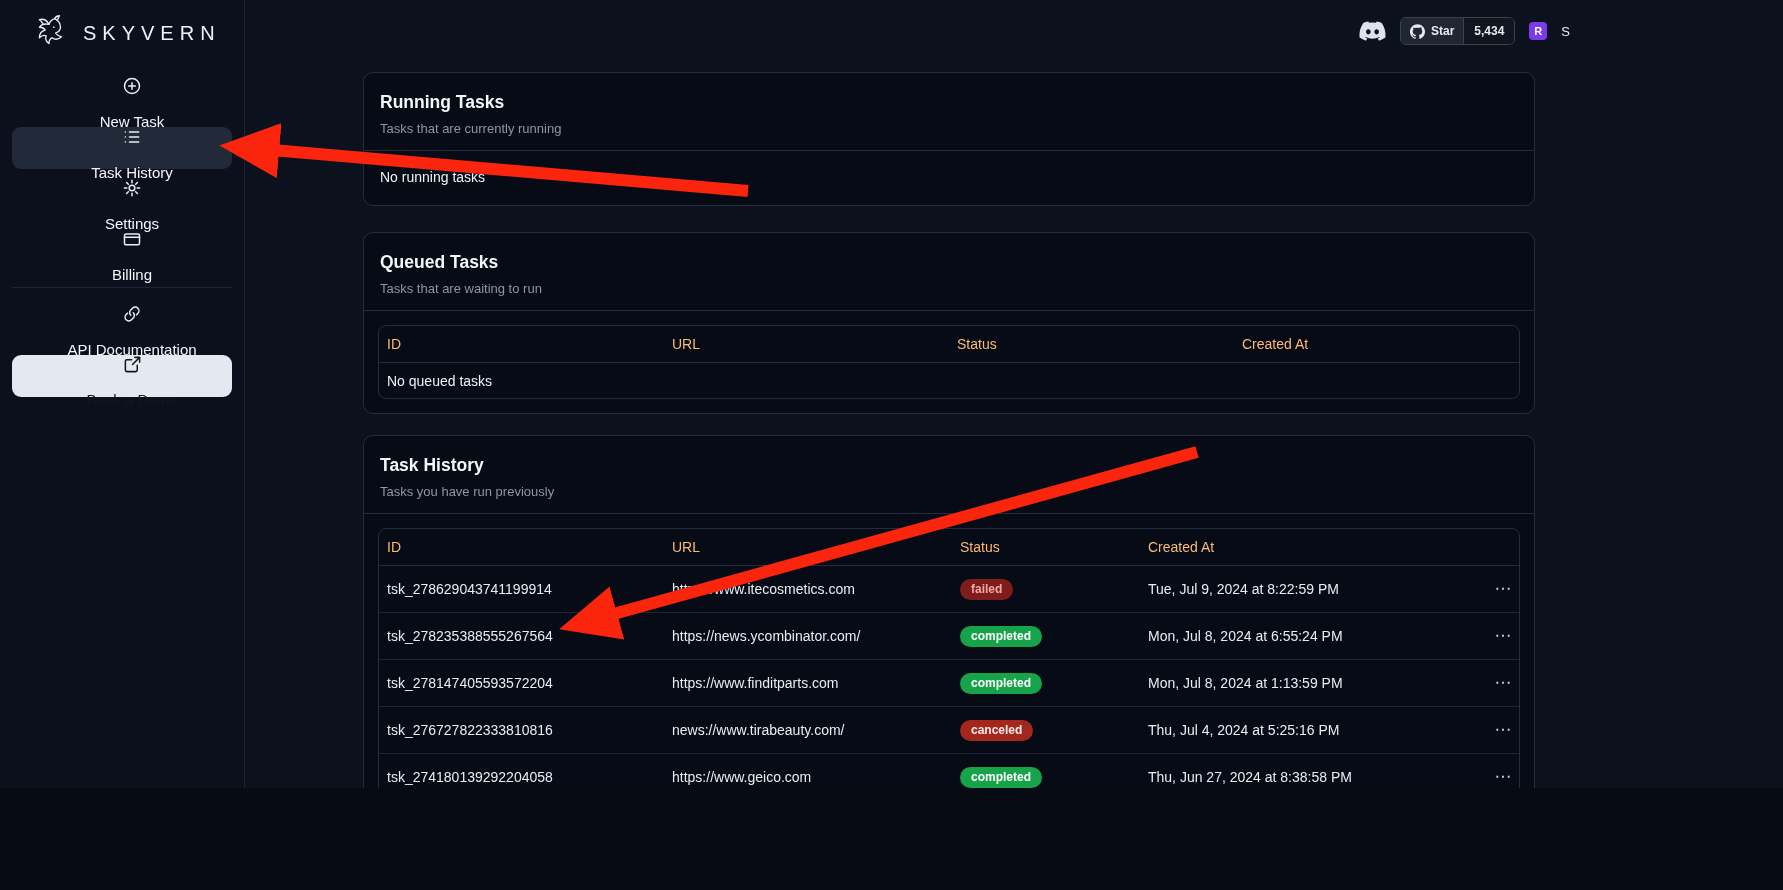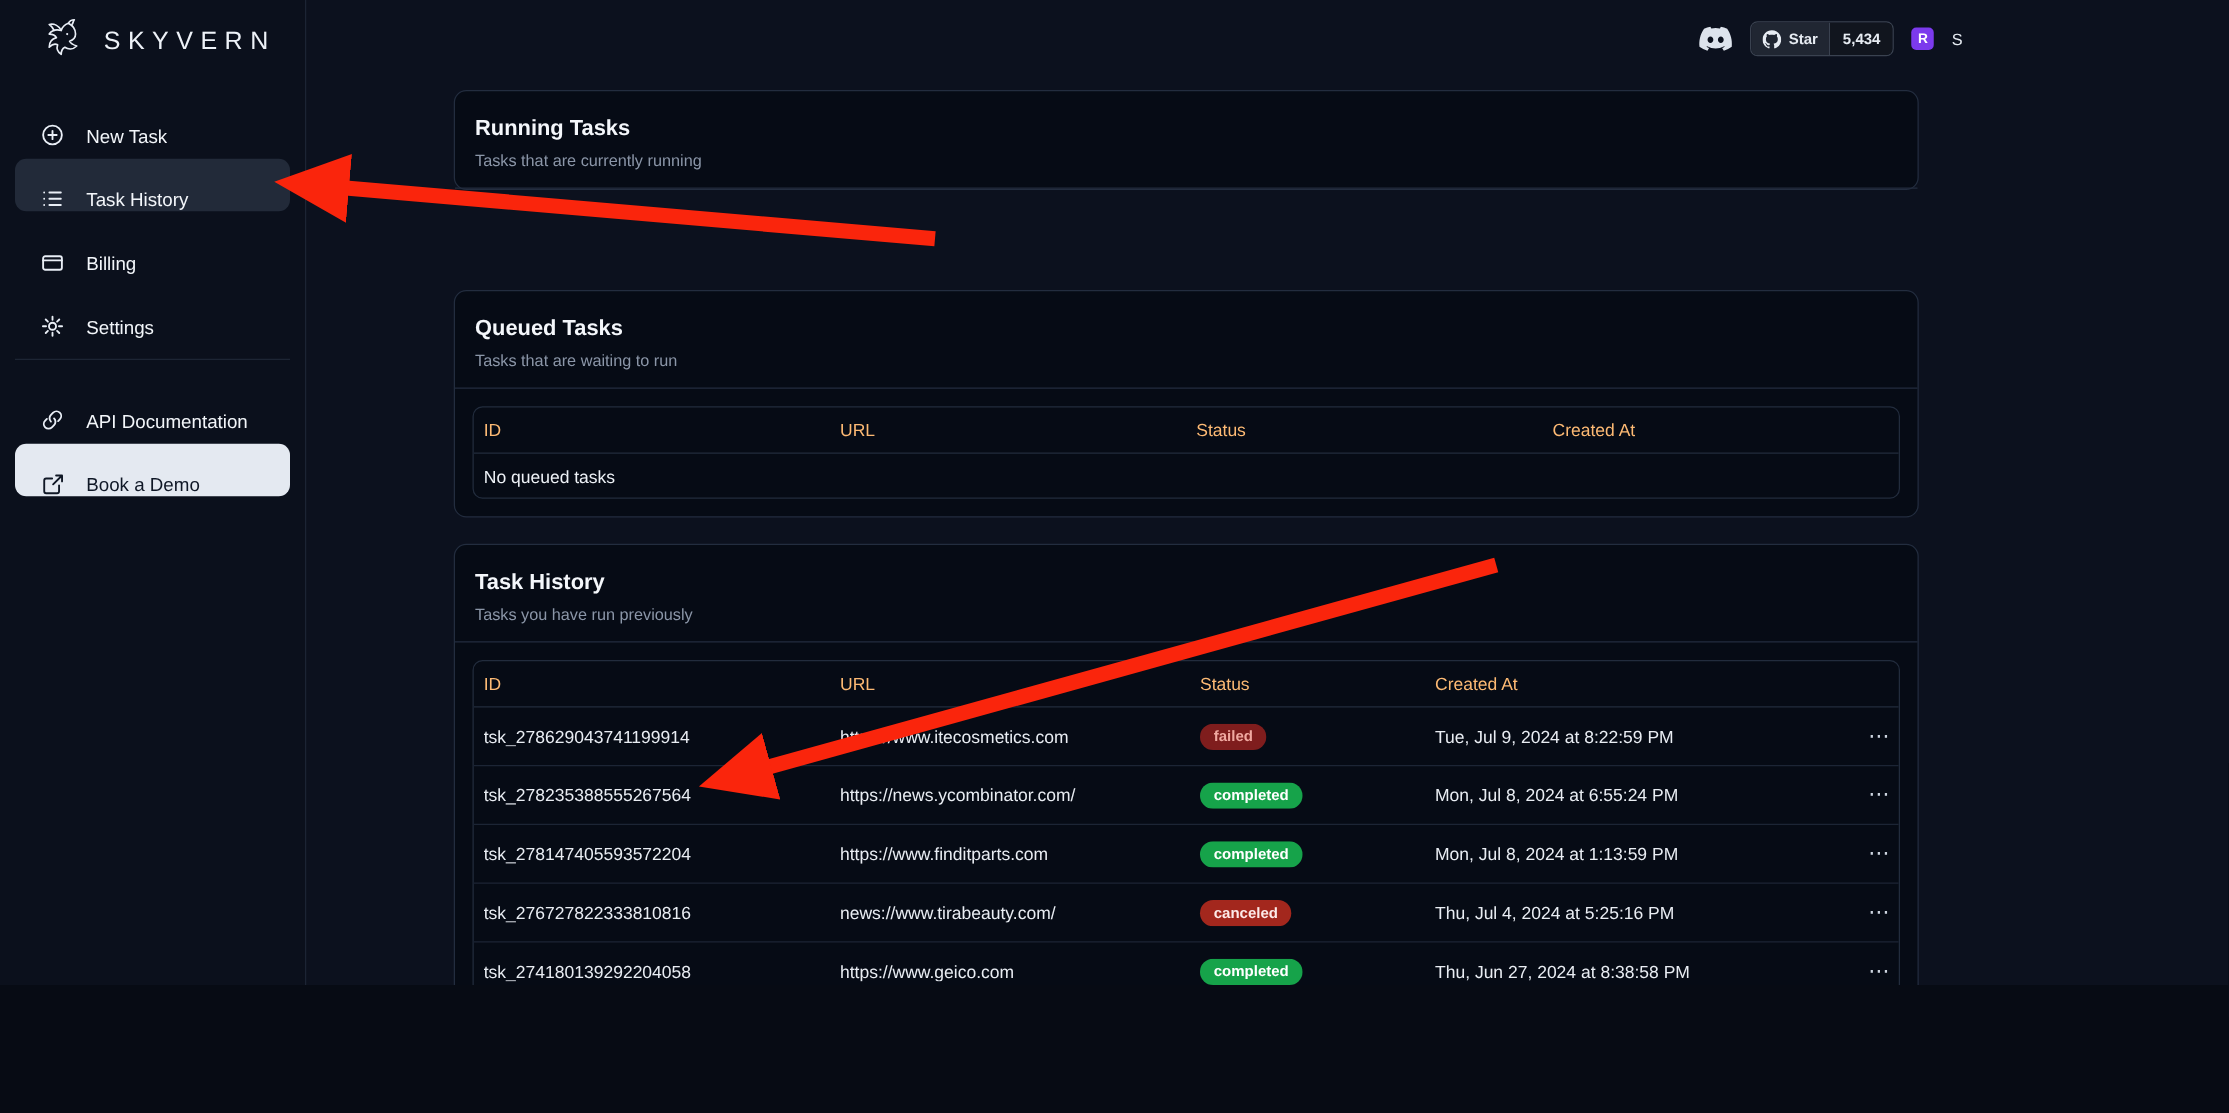--- a/index.html
+++ b/index.html
@@ -10,22 +10,22 @@
   }
   
   .sidebar{
     position:absolute;left:0;top:0;width:245px;height:100%;
     background:#0b101c;border-right:1px solid #1c2434;box-sizing:border-box;
   }
   .logo{margin:10px 14px 0 26px;height:46px;display:flex;align-items:center;gap:13px;}
   .logo-text{font-size:20px;letter-spacing:6px;color:#eef2f8;}
   .nav{margin-top:20px;display:flex;flex-direction:column;gap:9px;padding:0 12px;}
   .nav-item{
-    height:42px;display:flex;align-items:flex-end;gap:17px;padding:0 0 0 20px;
-    border-radius:9px;font-size:15px;color:#f3f6fa;cursor:pointer;box-sizing:border-box;
+    height:42px;display:flex;align-items:center;gap:17px;padding:0 0 0 20px;
+    border-radius:9px;font-size:15px;color:#f3f6fa;cursor:pointer;box-sizing:border-box;flex-direction:column;
   }
   .nav-item.active{background:#222a39;}
   .nav-item .nav-icon{width:20px;height:20px;display:flex;align-items:center;justify-content:center;}
   .nav-secondary{margin:16px 12px 0 12px;padding:16px 0 0 0;border-top:1px solid #1d2534;display:flex;flex-direction:column;gap:9px;}
   .nav-secondary .nav-item{margin:0;}
   .nav-item.demo{background:#e4e9f1;color:#0f1726;}
   
   .topbar{position:absolute;top:17px;right:213px;display:flex;align-items:center;gap:14px;z-index:5;}
   .gh{display:flex;height:26px;border:1px solid #3a4250;border-radius:6px;overflow:hidden;
       font-size:12px;font-weight:bold;color:#e6ebf2;cursor:pointer;}
@@ -101,35 +101,35 @@
           <svg class="icon" width="20" height="20" viewBox="0 0 24 24" fill="none" stroke="#e9eef6" stroke-width="1.8" stroke-linecap="round">
             <path d="M4 6h.01M4 12h.01M4 18h.01M9 6h11M9 12h11M9 18h11"></path>
           </svg>
         </span>
         <span>Task History</span>
       </div>
 
       <div class="nav-item">
         <span class="nav-icon">
           <svg class="icon" width="20" height="20" viewBox="0 0 24 24" fill="none" stroke="#e9eef6" stroke-width="1.8" stroke-linecap="round">
+            <circle cx="12" cy="12" r="3.4"></circle>
+            <path d="M12 2.8v3M12 18.2v3M2.8 12h3M18.2 12h3M5.5 5.5l2.1 2.1M16.4 16.4l2.1 2.1M18.5 5.5l-2.1 2.1M7.6 16.4l-2.1 2.1"></path>
+          </svg>
+        </span>
+        <span>Settings</span>
+      </div>
+
+      <div class="nav-item">
+        <span class="nav-icon">
+          <svg class="icon" width="20" height="20" viewBox="0 0 24 24" fill="none" stroke="#e9eef6" stroke-width="1.8" stroke-linecap="round">
             <rect x="3" y="6" width="18" height="13" rx="2"></rect>
               <path d="M3 10h18"></path>
           </svg>
         </span>
         <span>Billing</span>
-      </div>
-
-      <div class="nav-item">
-        <span class="nav-icon">
-          <svg class="icon" width="20" height="20" viewBox="0 0 24 24" fill="none" stroke="#e9eef6" stroke-width="1.8" stroke-linecap="round">
-            <circle cx="12" cy="12" r="3.4"></circle>
-            <path d="M12 2.8v3M12 18.2v3M2.8 12h3M18.2 12h3M5.5 5.5l2.1 2.1M16.4 16.4l2.1 2.1M18.5 5.5l-2.1 2.1M7.6 16.4l-2.1 2.1"></path>
-          </svg>
-        </span>
-        <span>Settings</span>
       </div>
     </nav>
 
     <div class="nav nav-secondary">
       <div class="nav-item">
         <span class="nav-icon">
           <svg class="icon" width="20" height="20" viewBox="0 0 24 24" fill="none" stroke="#e9eef6" stroke-width="1.8" stroke-linecap="round" stroke-linejoin="round">
             <path d="M10.5 13.5a4.5 4.5 0 0 1 0-6.4l2.1-2.1a4.5 4.5 0 0 1 6.4 6.4l-1.6 1.6"></path>
             <path d="M13.5 10.5a4.5 4.5 0 0 1 0 6.4l-2.1 2.1a4.5 4.5 0 0 1-6.4-6.4l1.6-1.6"></path>
           </svg>
@@ -170,20 +170,23 @@
       </div>
 
       <span class="avatar">R</span>
       <span class="user-label">S</span>
     </div>
 
     <section class="card card-running">
       <div class="card-header">
         <div class="card-title">Running Tasks</div>
         <div class="card-sub">Tasks that are currently running</div>
+      </div>
+      <div class="card-body">
+        <div class="empty-line">No running tasks</div>
       </div>
     </section>
 
     <section class="card card-queued">
       <div class="card-header">
         <div class="card-title">Queued Tasks</div>
         <div class="card-sub">Tasks that are waiting to run</div>
       </div>
       <div class="card-body">
         <div class="table">

